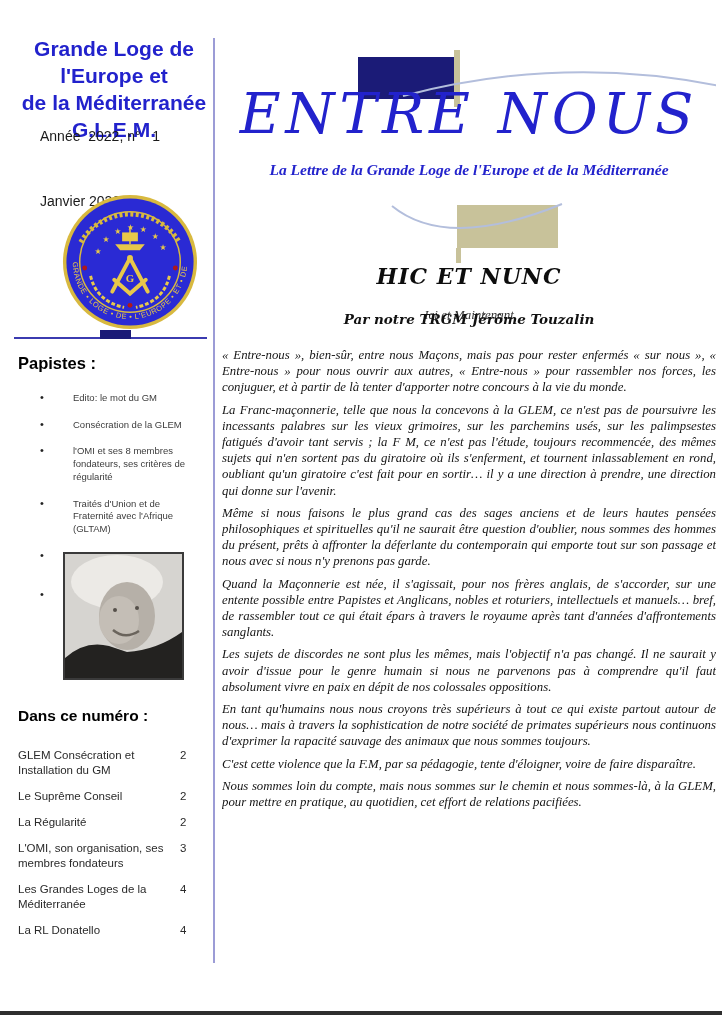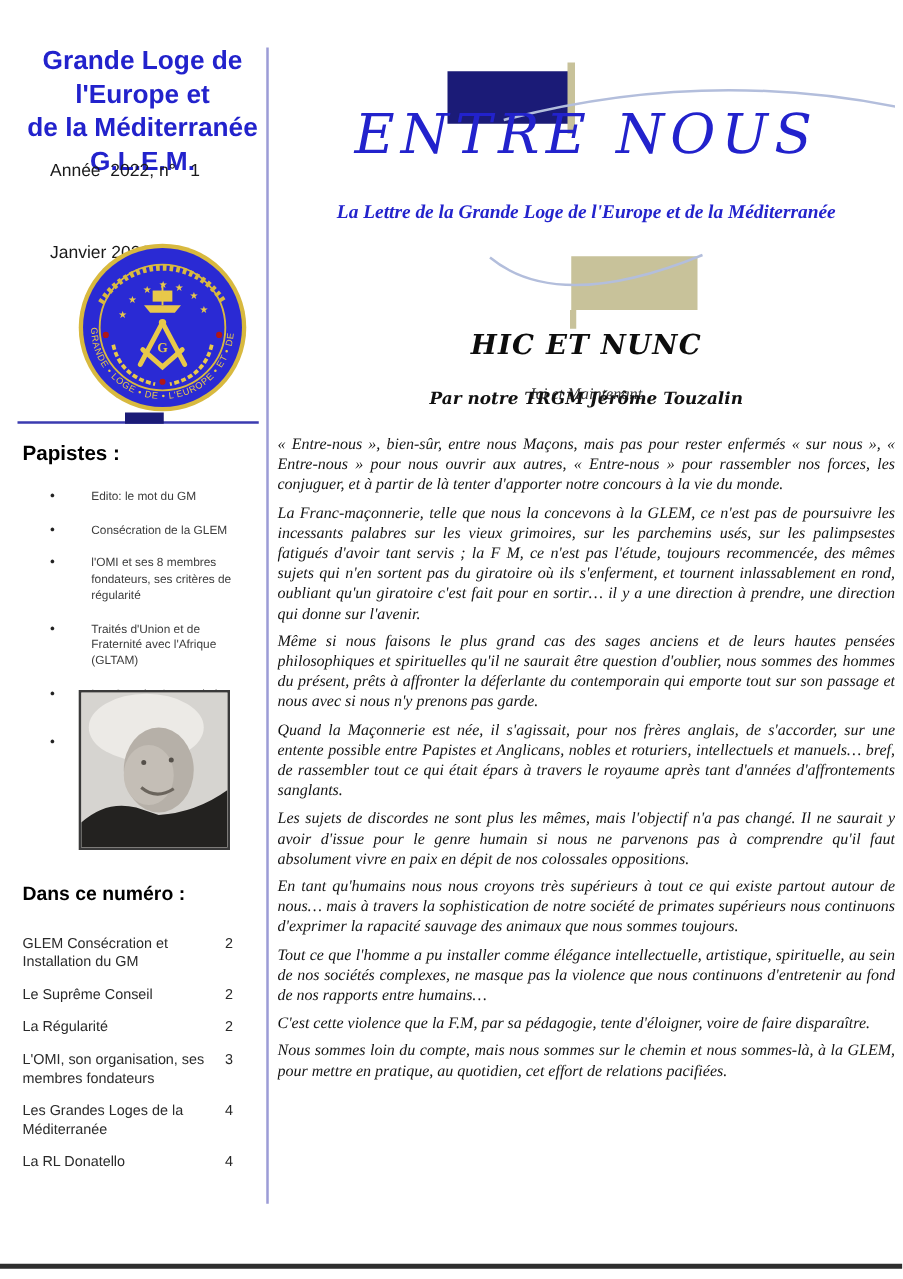--- a/index.html
+++ b/index.html
@@ -31,21 +31,21 @@
   .num-row .npage{width:20px;text-align:left;font-size:11.5px;line-height:15px;color:#2a2a2a;}
 
   
   .divider{position:absolute;left:213px;top:38px;width:2px;height:925px;background:#9c9cd6;}
   .footer-rule{position:absolute;left:0;top:1011px;width:722px;height:4px;background:#2e2e2e;z-index:6;}
 
   
   .main{position:absolute;left:222px;top:36px;width:494px;height:976px;overflow:hidden;}
   .deco{position:absolute;top:0;left:0;z-index:0;}
   .mast-title{position:absolute;top:50px;left:0;width:494px;z-index:1;text-align:center;
-      font-family:"DejaVu Serif",serif;font-style:italic;font-size:44px;line-height:1;
+      font-family:"DejaVu Serif",serif;font-style:italic;font-size:56px;line-height:1;
       color:#2222cc;letter-spacing:5px;white-space:nowrap;}
   .mast-sub{position:absolute;top:124px;left:47px;width:400px;z-index:1;text-align:center;
       font-family:"Liberation Serif",serif;font-style:italic;font-weight:bold;
       font-size:15.5px;line-height:1.25;color:#2323cc;}
   .art-title{position:absolute;top:227px;left:0;width:494px;text-align:center;z-index:1;
       font-family:"DejaVu Serif",serif;font-style:italic;font-weight:bold;
       font-size:22px;color:#0d0d0d;letter-spacing:1px;}
   .art-sub{position:absolute;top:271px;left:0;width:494px;text-align:center;z-index:1;
       font-family:"Liberation Serif",serif;font-style:italic;font-size:13px;color:#333;}
   .art-byline{position:absolute;top:275px;left:0;width:494px;text-align:center;z-index:1;
@@ -189,20 +189,19 @@
     <div class="art-sub">Ici et Maintenant</div>
     <div class="art-byline">Par notre TRGM Jérôme Touzalin</div>
 
     <div class="bodytext">
       <p>« Entre-nous », bien-sûr, entre nous Maçons, mais pas pour rester enfermés « sur nous », « Entre-nous » pour nous ouvrir aux autres, « Entre-nous » pour rassembler nos forces, les conjuguer, et à partir de là tenter d'apporter notre concours à la vie du monde.</p>
       <p>La Franc-maçonnerie, telle que nous la concevons à la GLEM, ce n'est pas de poursuivre les incessants palabres sur les vieux grimoires, sur les parchemins usés, sur les palimpsestes fatigués d'avoir tant servis ; la F M, ce n'est pas l'étude, toujours recommencée, des mêmes sujets qui n'en sortent pas du giratoire où ils s'enferment, et tournent inlassablement en rond, oubliant qu'un giratoire c'est fait pour en sortir… il y a une direction à prendre, une direction qui donne sur l'avenir.</p>
       <p>Même si nous faisons le plus grand cas des sages anciens et de leurs hautes pensées philosophiques et spirituelles qu'il ne saurait être question d'oublier, nous sommes des hommes du présent, prêts à affronter la déferlante du contemporain qui emporte tout sur son passage et nous avec si nous n'y prenons pas garde.</p>
       <p>Quand la Maçonnerie est née, il s'agissait, pour nos frères anglais, de s'accorder, sur une entente possible entre Papistes et Anglicans, nobles et roturiers, intellectuels et manuels… bref, de rassembler tout ce qui était épars à travers le royaume après tant d'années d'affrontements sanglants.</p>
       <p>Les sujets de discordes ne sont plus les mêmes, mais l'objectif n'a pas changé. Il ne saurait y avoir d'issue pour le genre humain si nous ne parvenons pas à comprendre qu'il faut absolument vivre en paix en dépit de nos colossales oppositions.</p>
       <p>En tant qu'humains nous nous croyons très supérieurs à tout ce qui existe partout autour de nous… mais à travers la sophistication de notre société de primates supérieurs nous continuons d'exprimer la rapacité sauvage des animaux que nous sommes toujours.</p>
-      <p>Tout ce que l'homme a pu installer comme élégance intellectuelle, artistique, spirituelle, au sein de nos sociétés complexes, ne masque pas la violence que nous continuons d'entretenir au fond de nos rapports entre humains…</p>
       <p>C'est cette violence que la F.M, par sa pédagogie, tente d'éloigner, voire de faire disparaître.</p>
       <p>Nous sommes loin du compte, mais nous sommes sur le chemin et nous sommes-là, à la GLEM, pour mettre en pratique, au quotidien, cet effort de relations pacifiées.</p>
     </div>
   </main>
 
   <div class="footer-rule"></div>
 </div>
 
 </body></html>

